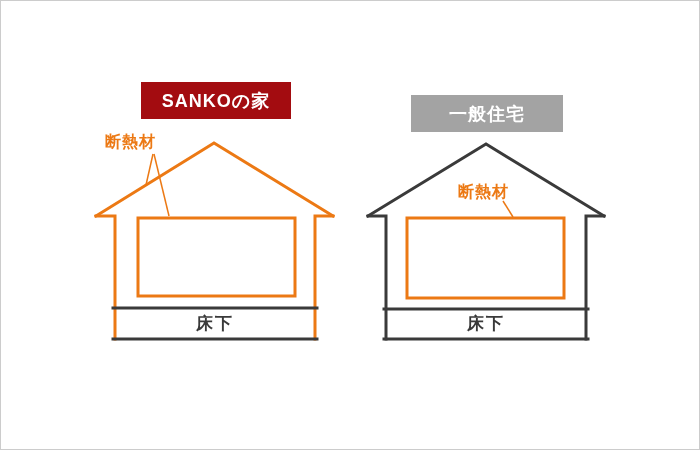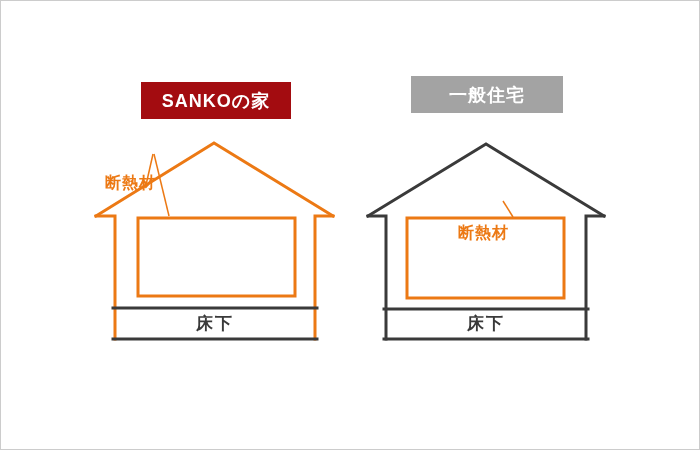--- a/index.html
+++ b/index.html
@@ -23,22 +23,22 @@
   .stroke3{fill:none;stroke-width:3;stroke-linejoin:miter;stroke-linecap:square;}
   .o{stroke:var(--orange);}
   .d{stroke:var(--dark);}
   .pointer{fill:none;stroke:var(--orange);stroke-width:1.5;stroke-linecap:butt;}
   .badge{
     position:absolute;
     display:flex;align-items:center;justify-content:center;
     color:#ffffff;font-weight:bold;font-size:18px;letter-spacing:1px;
   }
   .badge-red{left:140px;top:81px;width:150px;height:37px;background:var(--brand-red);}
-  .badge-gray{left:410px;top:75px;width:152px;height:37px;background:var(--badge-gray);}
-  .ins-label{position:absolute;color:var(--orange);font-weight:bold;font-size:16px;letter-spacing:1px;margin-top:41px;}
+  .badge-gray{left:410px;top:94px;width:152px;height:37px;background:var(--badge-gray);}
+  .ins-label{position:absolute;color:var(--orange);font-weight:bold;font-size:16px;letter-spacing:1px;}
   .ins-left{left:104px;top:131px;}
   .ins-right{left:457px;top:181px;}
   .floor-label{position:absolute;color:var(--dark);font-weight:bold;font-size:17px;text-align:center;letter-spacing:2px;}
   .floor-left{left:114px;top:307px;width:200px;height:31px;line-height:31px;}
   .floor-right{left:385px;top:308px;width:200px;height:30px;line-height:30px;}
   .caption{position:absolute;font-weight:bold;font-size:18px;text-align:center;}
   .caption-left{left:104px;top:350px;width:220px;color:var(--orange);}
   .caption-right{left:375px;top:350px;width:220px;color:var(--dark);}
 </style>
 </head>

